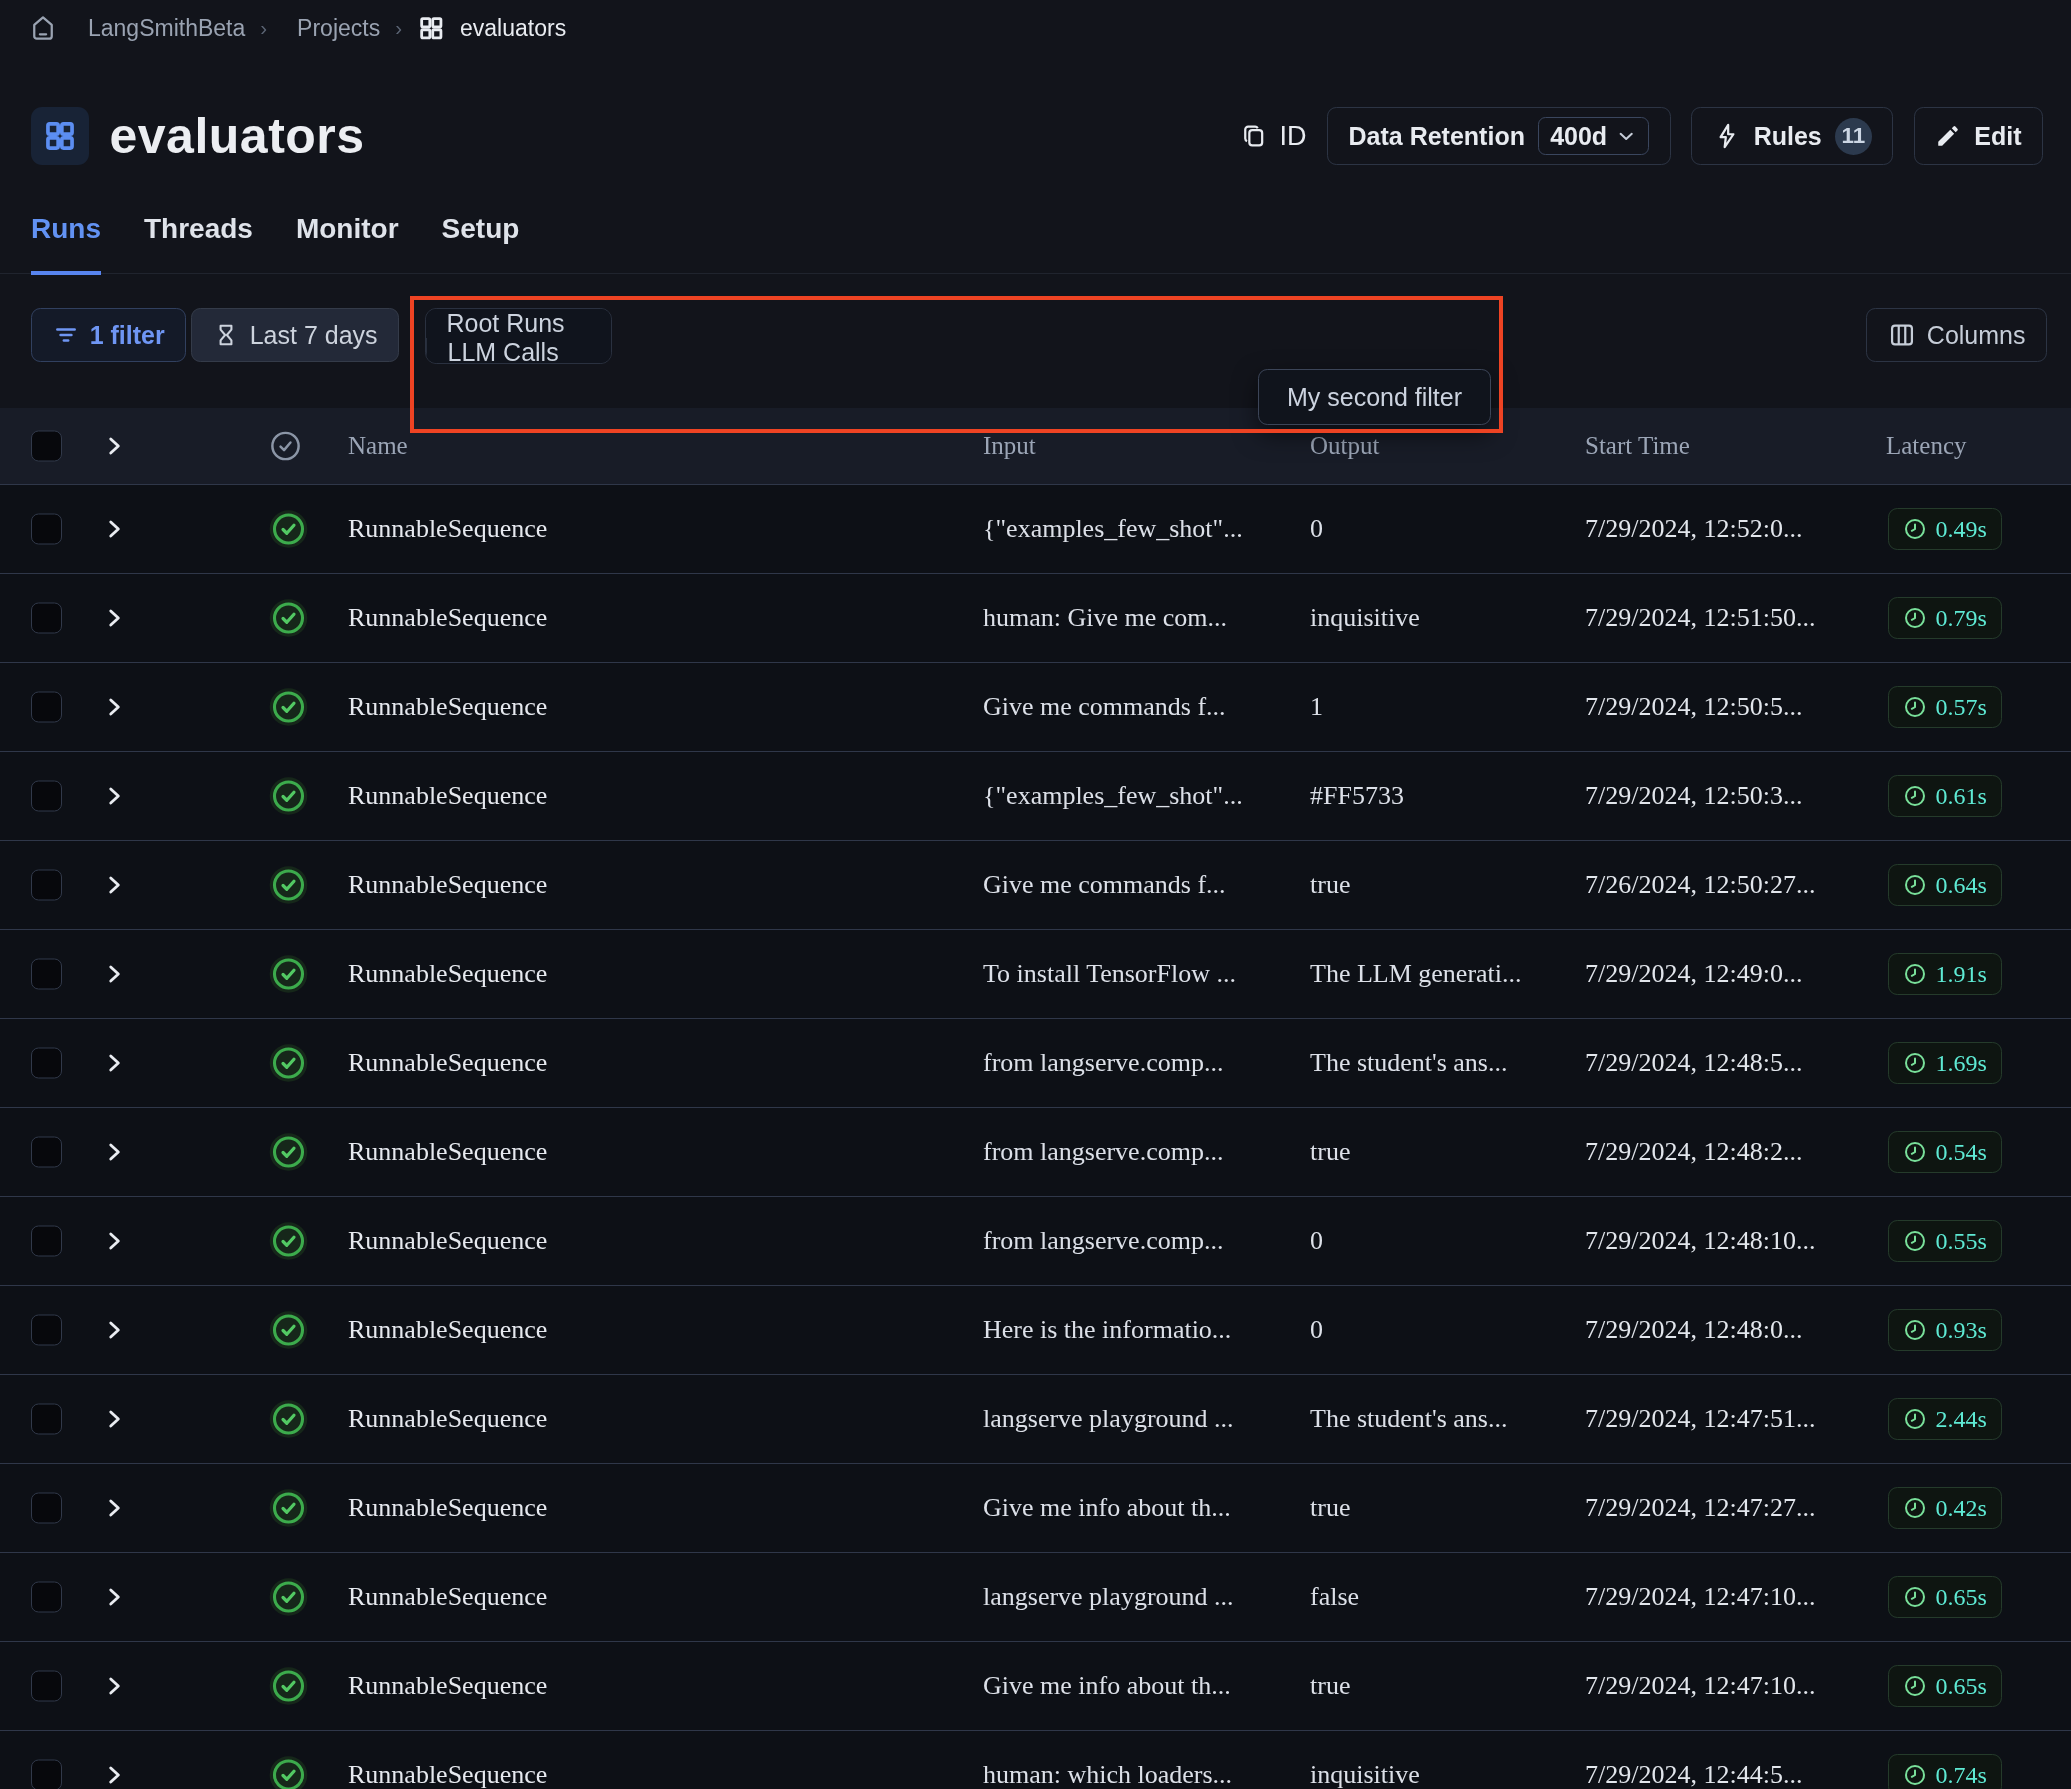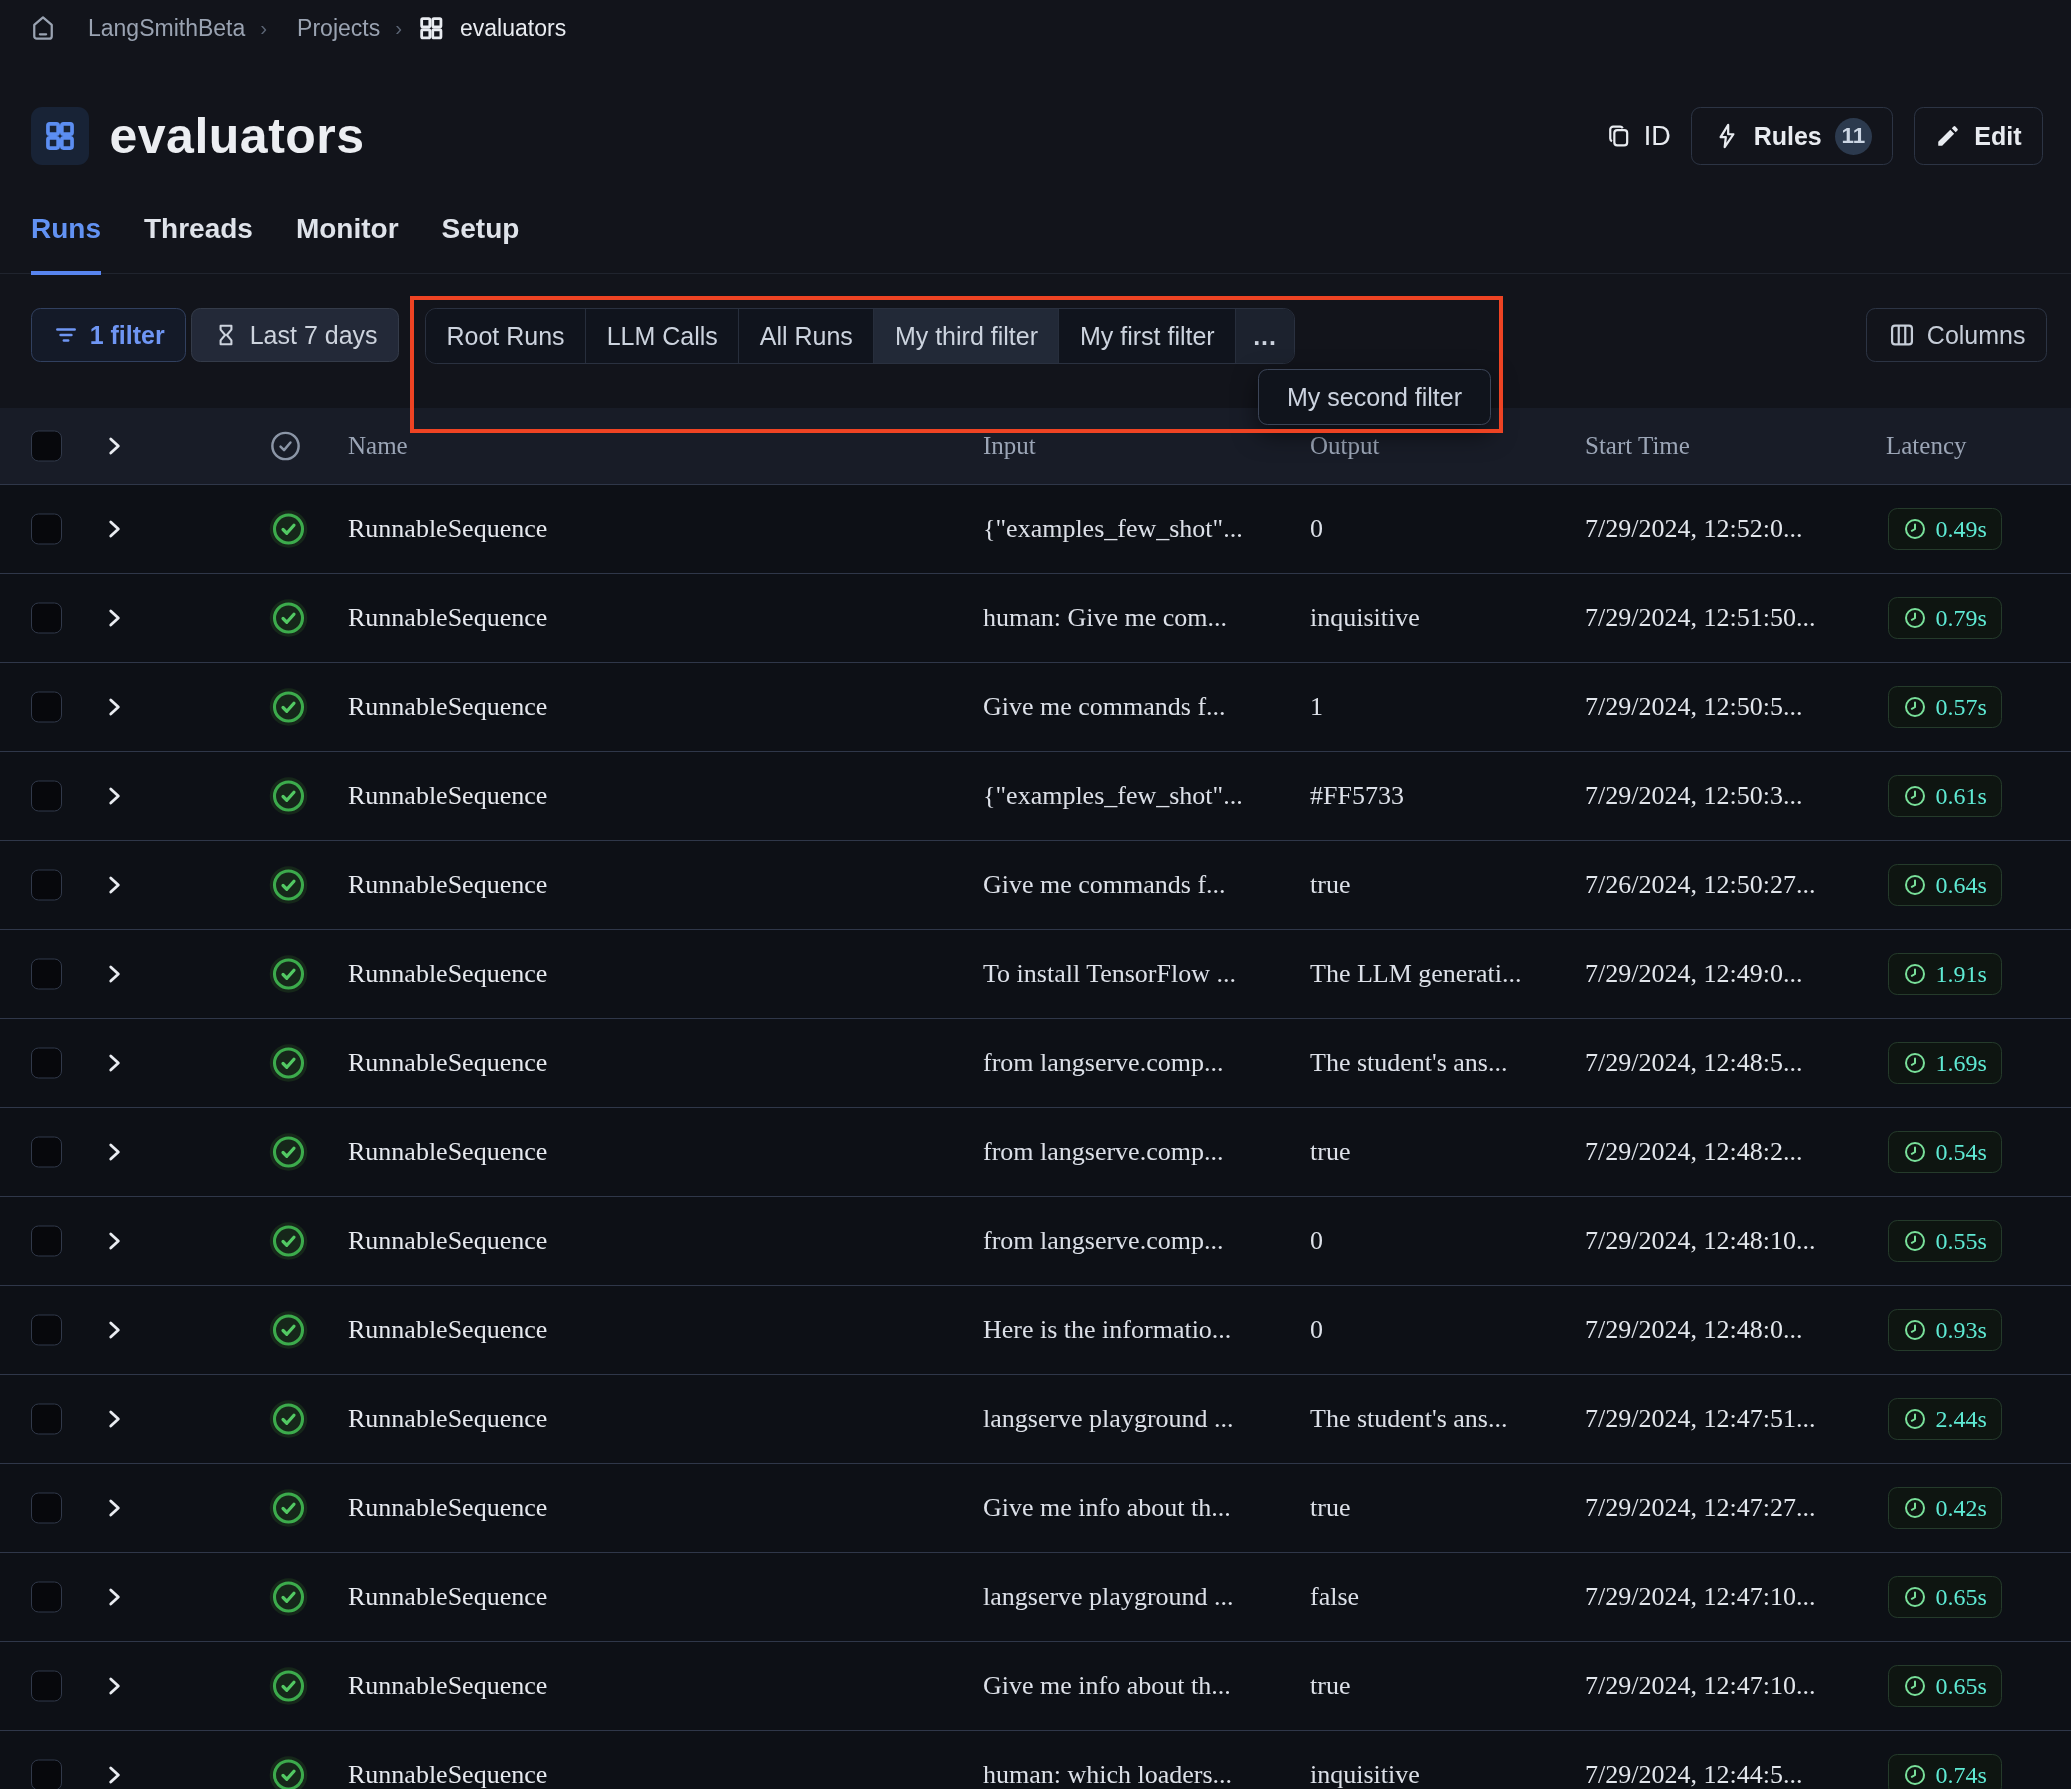--- a/index.html
+++ b/index.html
@@ -31,21 +31,21 @@
   .tabs{position:absolute;left:31px;top:0;display:flex;gap:43px;height:60px;}
   .tab{font-size:28px;font-weight:600;color:#dfe3ea;height:58px;display:flex;align-items:flex-start;cursor:pointer;}
   .tab.active{color:#6292f3;border-bottom:4.7px solid #5885f0;}
 
   
   .filter-row{position:absolute;top:308px;left:0;right:0;height:56px;}
   .pill-btn{position:absolute;height:54px;box-sizing:border-box;border-radius:9.3px;display:flex;align-items:center;gap:11.2px;padding:0 20.5px;font-size:25px;cursor:pointer;}
   .btn-filter{left:31px;border:1.9px solid #31405f;background:#141a28;color:#6f96f4;font-weight:600;}
   .btn-range{left:191px;background:#232938;border:0.9px solid #343b49;color:#cdd3dd;font-weight:500;}
   .btn-columns{right:24px;border:1.9px solid #2c3444;color:#c6cdd8;font-weight:500;}
-  .shortcut-group{position:absolute;left:425px;top:0;display:flex;height:56px;border:0.9px solid #2a3140;border-radius:11.2px;overflow:hidden;box-sizing:border-box;}
+  .shortcut-group{position:absolute;left:425px;top:0;display:flex;height:56px;border:0.9px solid #2a3140;border-radius:11.2px;overflow:hidden;box-sizing:border-box;flex-direction:column;}
   .shortcut{display:flex;align-items:center;padding:0 20.5px;font-size:25px;color:#ccd3de;background:#10141d;border-left:1.9px solid #272e3c;cursor:pointer;white-space:nowrap;}
   .shortcut:first-child{border-left:none;}
   .shortcut.highlight{background:#222937;}
   .shortcut.more{background:#1c222e;padding:0 17px;font-weight:700;letter-spacing:0.9px;}
 
   
   .annotation-box{position:absolute;left:410px;top:296px;width:1093px;height:137px;box-sizing:border-box;border:4.7px solid #ee4323;z-index:60;pointer-events:none;}
   .filter-dropdown{position:absolute;left:1258px;top:369px;width:233px;height:56px;box-sizing:border-box;background:#10141c;border:1.9px solid #3c4558;border-radius:9.3px;display:flex;align-items:center;justify-content:center;font-size:25px;color:#ccd3df;z-index:55;box-shadow:0 9.3px 24px rgba(0,0,0,.55);cursor:pointer;}
 
   
@@ -103,20 +103,29 @@
 
     <div class="title-actions">
       <div class="id-btn">
         <svg width="28" height="28" viewBox="0 0 24 24" fill="none" stroke="#e8ebf0" stroke-width="1.9">
           <rect x="8" y="7" width="11" height="13" rx="2.5"></rect>
           <path d="M6 16.5 a2.5 2.5 0 0 1 -1.5 -2.3 V6.5 a2.5 2.5 0 0 1 2.5 -2.5 h6 a2.5 2.5 0 0 1 2.2 1.3"></path>
         </svg>
         <span>ID</span>
       </div>
 
+      <div class="btn">
+        <span>Data Retention</span>
+        <span class="retention-pill">
+          <span>400d</span>
+          <svg width="22.4" height="22.4" viewBox="0 0 24 24" fill="none" stroke="#c6cdd8" stroke-width="2.2" stroke-linecap="round" stroke-linejoin="round">
+            <polyline points="6 9.5 12 15 18 9.5"></polyline>
+          </svg>
+        </span>
+      </div>
 
       <div class="btn">
         <svg width="28" height="28" viewBox="0 0 24 24" fill="none" stroke="#e8ebf0" stroke-width="1.9" stroke-linejoin="round">
           <path d="M13 2.5 L6.5 13 h4.5 L10 21.5 L17.5 10.5 h-4.5 Z"></path>
         </svg>
         <span>Rules</span>
         <span class="rules-badge">11</span>
       </div>
 
       <div class="btn">

